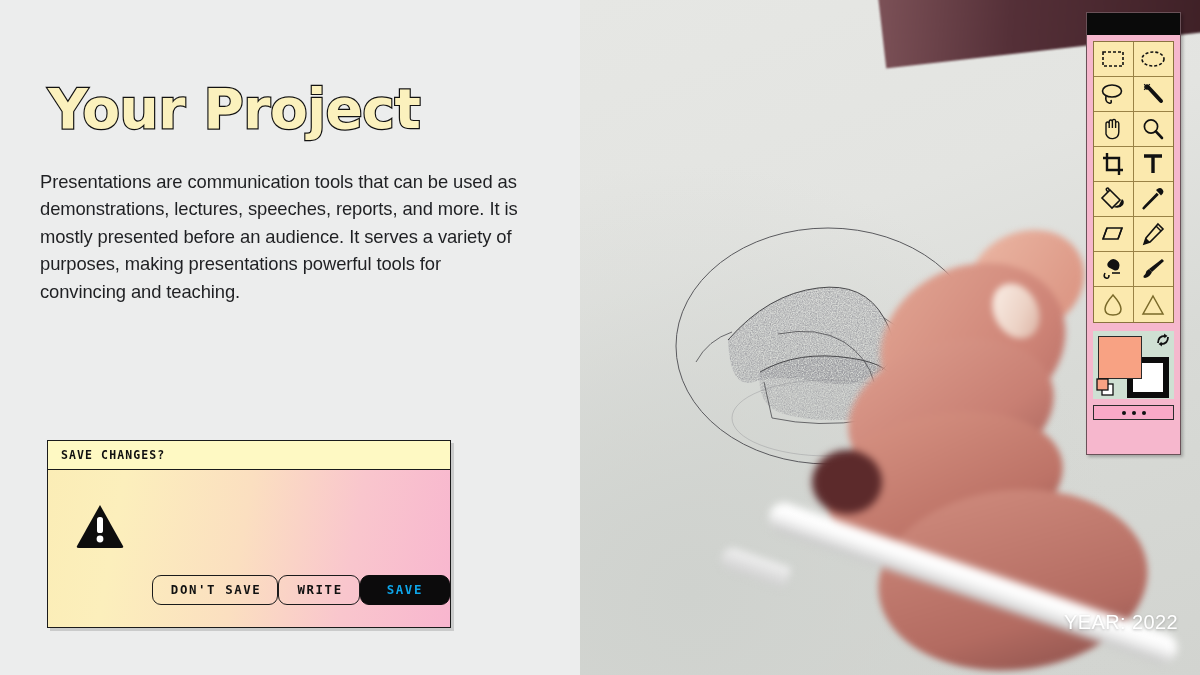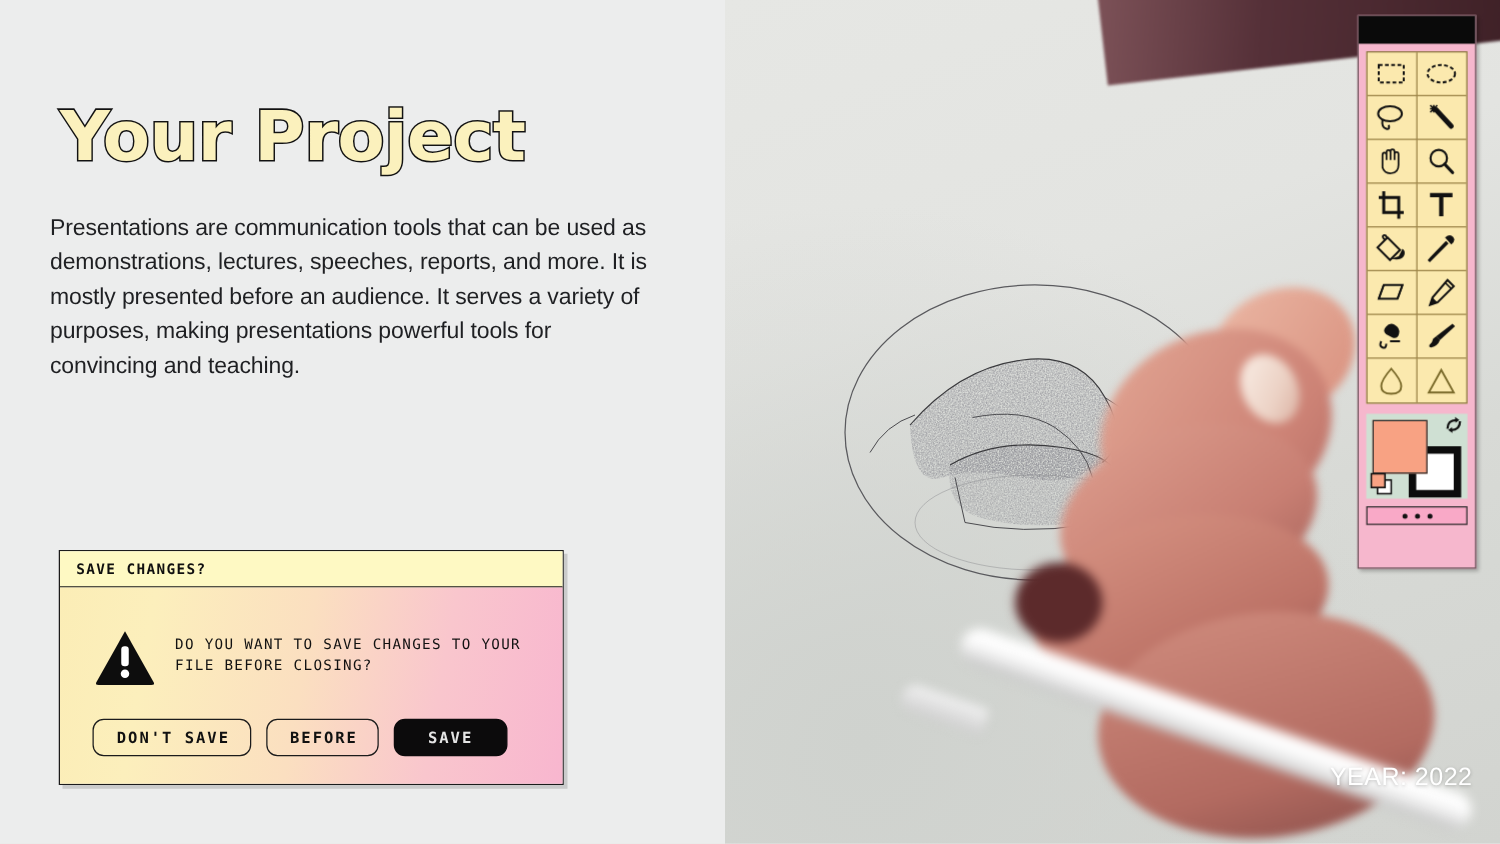--- a/index.html
+++ b/index.html
@@ -56,32 +56,32 @@
     position:absolute;left:28px;top:34px;width:48px;height:44px;
   }
   .dialog-message{
     position:absolute;left:92px;top:37px;
     font-family:"DejaVu Sans Mono","Liberation Mono",monospace;
     font-size:11.4px;line-height:1.52;letter-spacing:1.05px;
     color:#121212;
   }
   .dialog-buttons{
     position:absolute;left:0;bottom:22px;width:100%;
-    display:flex;justify-content:center;padding-right:18px;
-    box-sizing:border-box;gap:12px;
+    display:flex;justify-content:flex-end;
+    box-sizing:border-box;
   }
   .dlg-btn{
     font-family:"DejaVu Sans Mono","Liberation Mono",monospace;
     font-size:12.4px;font-weight:bold;letter-spacing:1.6px;
     padding:7px 16px 7px 18px;border-radius:9px;
     border:1.6px solid #1b1b1b;background:transparent;color:#111;
     cursor:pointer;line-height:1.1;
   }
   .dlg-btn.primary{
-    background:#0c0b0c;color:#e5e5e5;border-color:#0c0b0c;
+    background:#0c0b0c;color:#0ea5e9;border-color:#0c0b0c;
     padding-left:26px;padding-right:26px;
   }
 
   
   .photo{position:absolute;left:580px;top:0;width:620px;height:675px;overflow:hidden;background:#d9dad6;}
   .photo-bg{position:absolute;inset:0;
     background:
       radial-gradient(circle at 18% 88%, #cfd2ce 0%, rgba(207,210,206,0) 55%),
       linear-gradient(160deg,#e6e7e4 0%,#e3e4e1 34%,#d8dad6 62%,#d2d4d0 100%);
   }
@@ -187,25 +187,24 @@
       </div>
 
       <div class="dialog-body">
 
         <svg class="warn-icon" viewBox="0 0 48 44">
           <path d="M24 1 L47 42 Q48 44 45 44 L3 44 Q0 44 1 42 Z" fill="#0d0d0d"></path>
           <rect x="21" y="13" width="6" height="16" rx="2.6" fill="#ffffff"></rect>
           <circle cx="24" cy="35" r="3.4" fill="#ffffff"></circle>
         </svg>
 
-        <div class="dialog-message">DO YOU WANT TO SAVE CHANGES TO YOUR FILE BEFORE CLOSING?</div>
 
         <div class="dialog-buttons">
           <button class="dlg-btn">DON'T SAVE</button>
-          <button class="dlg-btn">BEFORE</button>
+          <button class="dlg-btn">WRITE</button>
           <button class="dlg-btn primary">SAVE</button>
         </div>
 
       </div>
     </div>
   </div>
 
   <div class="photo">
     <div class="photo-bg"></div>
     <div class="maroon-top2"></div>

